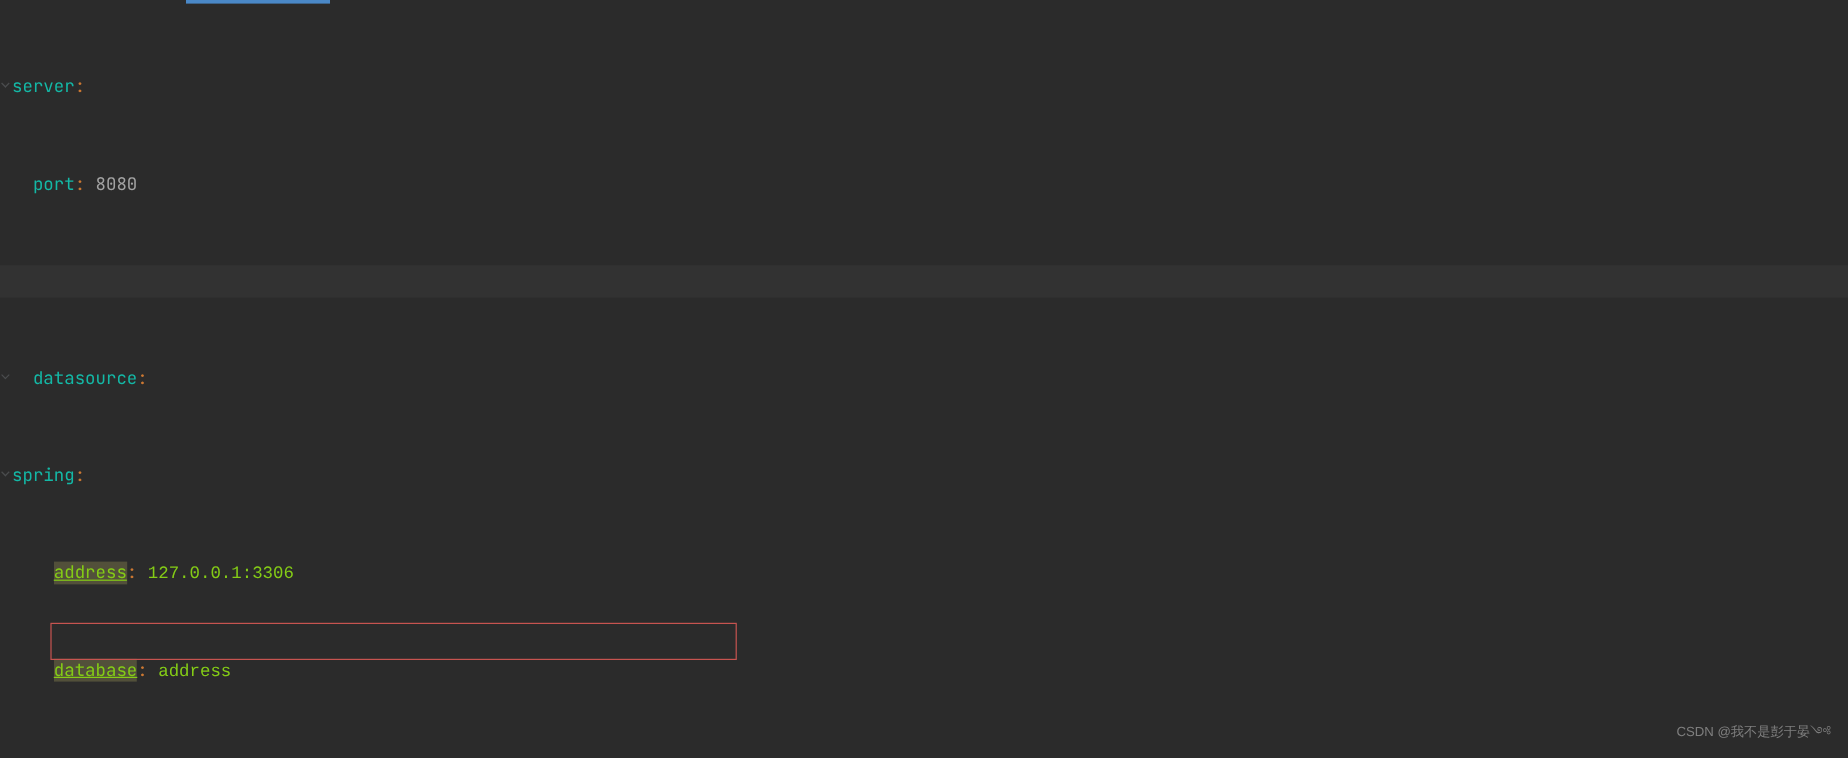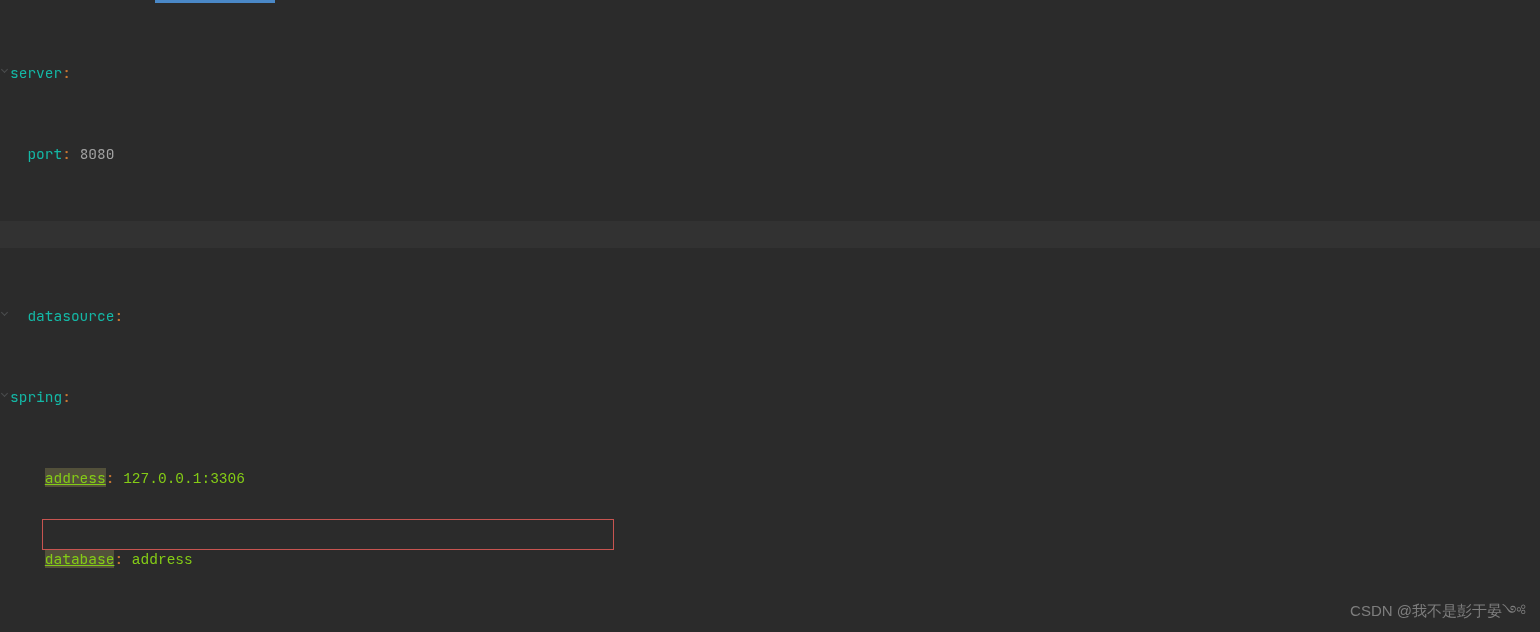--- a/index.html
+++ b/index.html
@@ -52,21 +52,21 @@
     position:absolute;
     top:0; left:155px;
     width:120px; height:3px;
     background:#4a88c7;
   }
   .watermark {
     position:absolute;
     right:12px; bottom:8px;
     color:#aaaaaa;
     font-family: sans-serif;
-    font-size:15px;
+    font-size:11px;
     opacity:0.65;
   }
   .watermark .dots { letter-spacing:2px; }
 </style>
 </head>
 <body>
 
 <div class="tab-active"></div>
 
 <div class="editor">

